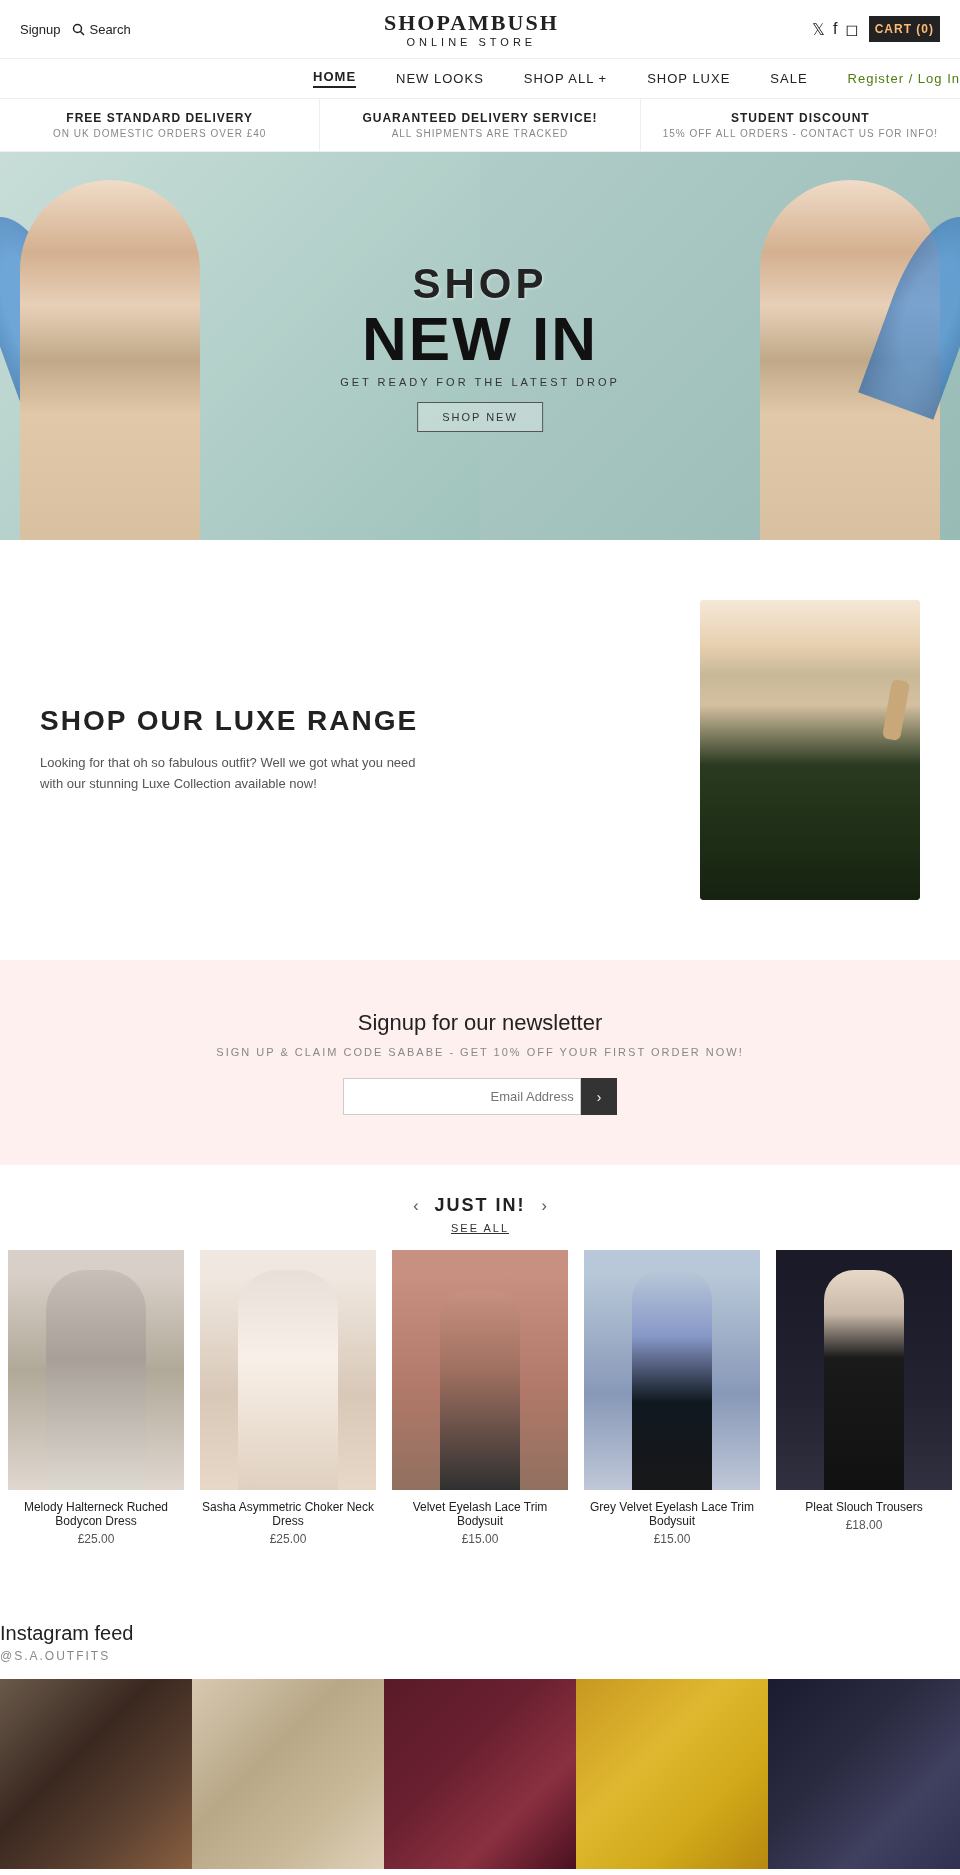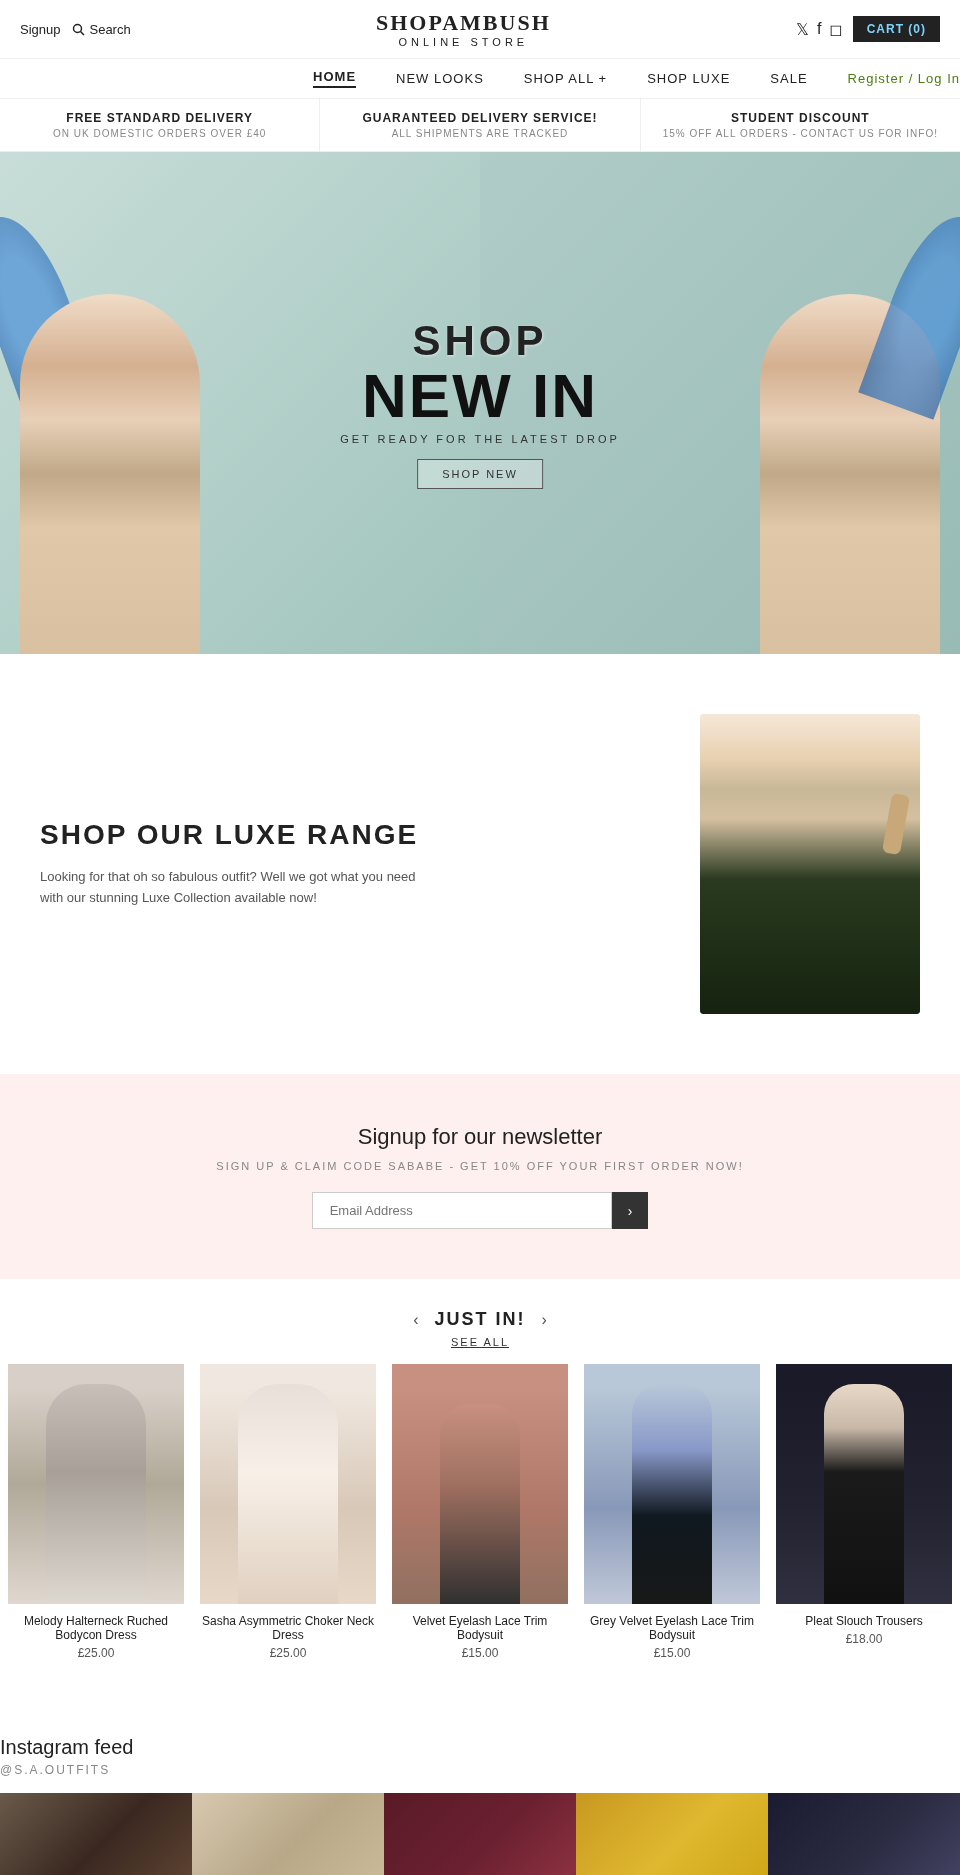--- a/index.html
+++ b/index.html
@@ -12,21 +12,21 @@
     }
     .top-bar-left { display: flex; align-items: flex-end; gap: 12px; font-size: 13px; }
     .top-bar-left a { text-decoration: none; color: #222; }
     .search-icon-wrap { display: flex; align-items: center; gap: 4px; }
     .logo-wrap { text-align: center; }
     .logo-main { font-size: 22px; font-weight: 900; letter-spacing: 2px; font-family: 'Georgia', serif; }
     .logo-sub { font-size: 11px; letter-spacing: 4px; font-weight: 400; }
     .top-bar-right { display: flex; align-items: center; gap: 10px; }
     .social-icons { display: flex; gap: 8px; font-size: 16px; }
     .cart-btn {
-      background: #222; color: #7dd3fc; padding: 6px 14px; font-size: 12px;
+      background: #222; color: #fdba74; padding: 6px 6px; font-size: 12px;
       font-weight: bold; letter-spacing: 1px; border: none; cursor: pointer;
     }
 
     
     nav {
       display: flex; align-items: center; justify-content: flex-end;
       gap: 40px; padding: 10px 0; border-bottom: 1px solid #eee;
       font-size: 13px; letter-spacing: 1px;
     }
     nav a { text-decoration: none; color: #222; }
@@ -40,21 +40,21 @@
     .promo-item {
       flex: 1; padding: 12px 10px; font-size: 11px; letter-spacing: 1px;
       border-right: 1px solid #eee;
     }
     .promo-item:last-child { border-right: none; }
     .promo-item .promo-title { font-weight: bold; margin-bottom: 3px; font-size: 12px; }
     .promo-item .promo-sub { color: #888; font-size: 10px; }
 
     
     .hero-banner {
-      width: 100%; height: 502px; background: #7dd3fc;
+      width: 100%; height: 388px; background: #7dd3fc;
       position: relative; overflow: hidden;
       display: flex; align-items: center; justify-content: center;
     }
     .hero-bg {
       width: 100%; height: 100%; position: absolute; top: 0; left: 0;
       display: flex;
     }
     .hero-half-left {
       width: 50%; height: 100%; background: linear-gradient(135deg, #c8ddd8 0%, #a0c4bc 100%);
       position: relative; overflow: hidden;
@@ -114,22 +114,22 @@
     }
 
     
     .newsletter-section {
       background: #fdf0ee; padding: 50px 20px; text-align: center;
     }
     .newsletter-title { font-size: 22px; margin-bottom: 10px; font-weight: 400; }
     .newsletter-sub { font-size: 11px; letter-spacing: 2px; color: #888; margin-bottom: 20px; }
     .newsletter-form { display: flex; justify-content: center; gap: 0; }
     .newsletter-input {
-      width: 300px; padding: 10px 17px; border: 1px solid #ccc;
-      font-size: 13px; outline: none; color: #999;
+      width: 238px; padding: 10px 6px; border: 1px solid #ccc;
+      font-size: 13px; outline: none; color: #999; text-align: right;
     }
     .newsletter-submit {
       background: #333; color: #fff; border: none; padding: 10px 16px;
       cursor: pointer; font-size: 14px;
     }
 
     
     .just-in-section { padding: 30px 0; }
     .just-in-header {
       display: flex; align-items: center; justify-content: center;

